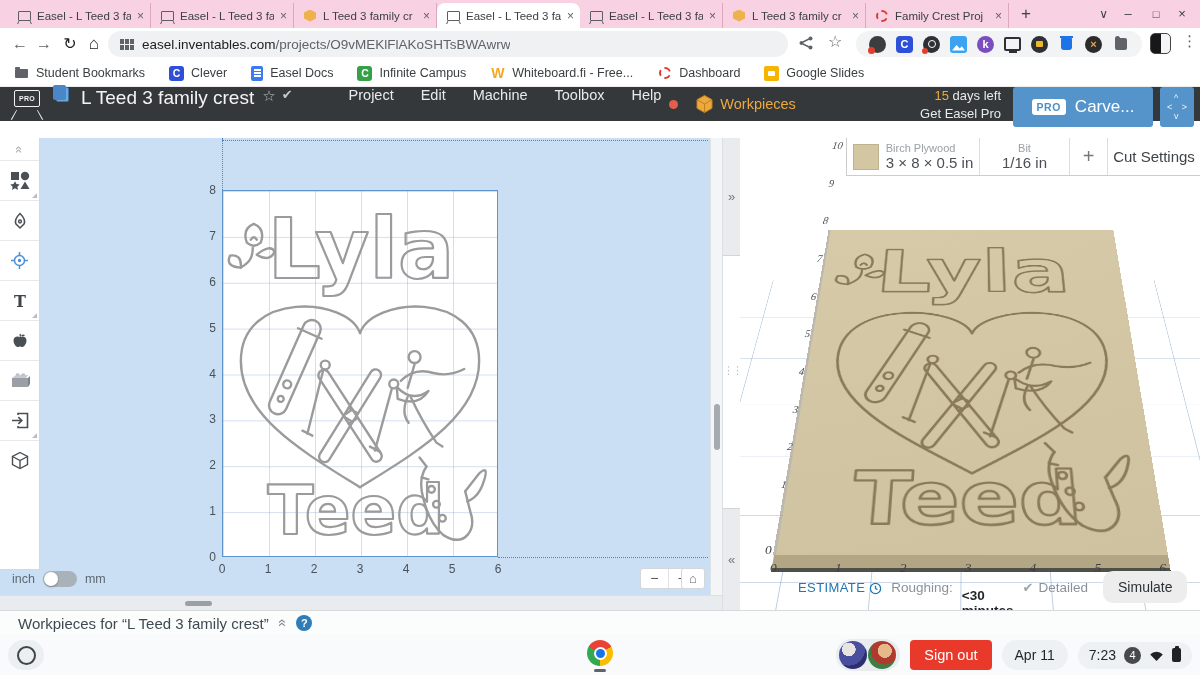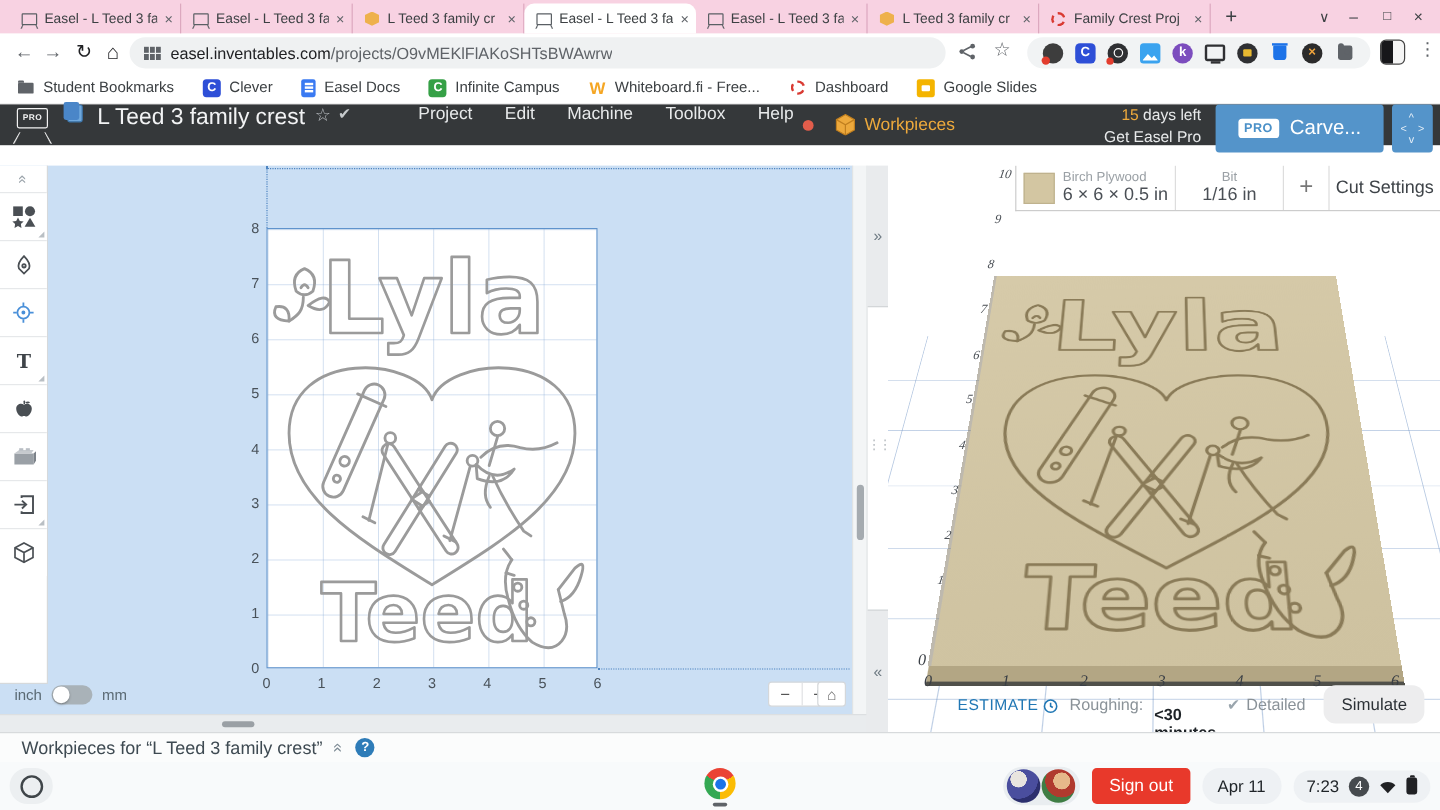--- a/index.html
+++ b/index.html
@@ -581,21 +581,21 @@
         <span>3</span>
         <span>4</span>
         <span>5</span>
         <span>6</span>
     </div>
     <div id="mat-header">
       <div class="mh-col">
         <div id="swatch"></div>
         <div>
           <div class="mh-lab">Birch Plywood</div>
-          <div class="mh-val">6 × 6 × 0.5 in</div>
+          <div class="mh-val">3 × 8 × 0.5 in</div>
         </div>
       </div>
       <div class="mh-col" id="mh-bit">
         <div class="mh-lab">Bit</div>
         <div class="mh-val">1/16 in</div>
       </div>
       <div class="mh-col" id="mh-plus">+</div>
       <div class="mh-col" id="mh-cut">Cut Settings</div>
     </div>
     <div id="estimate-row">

